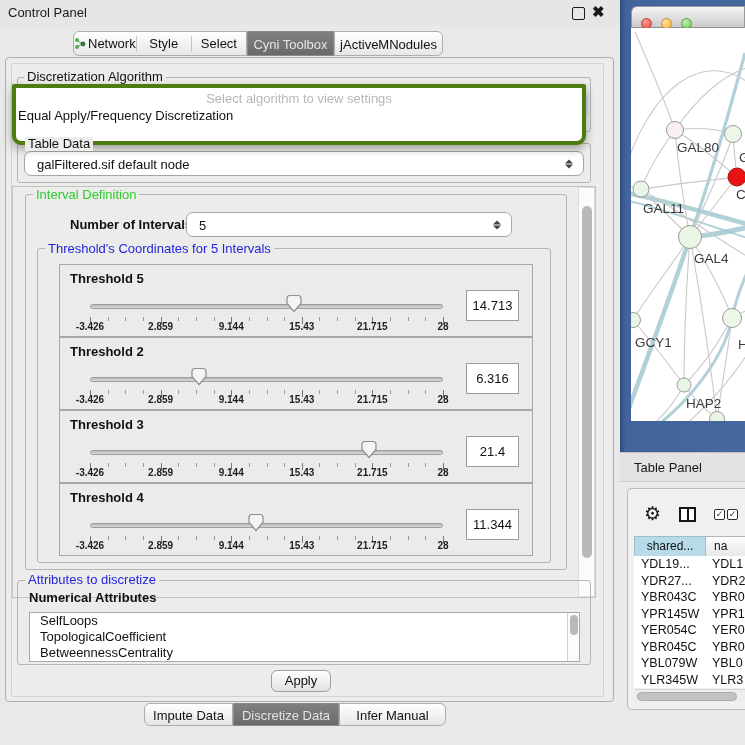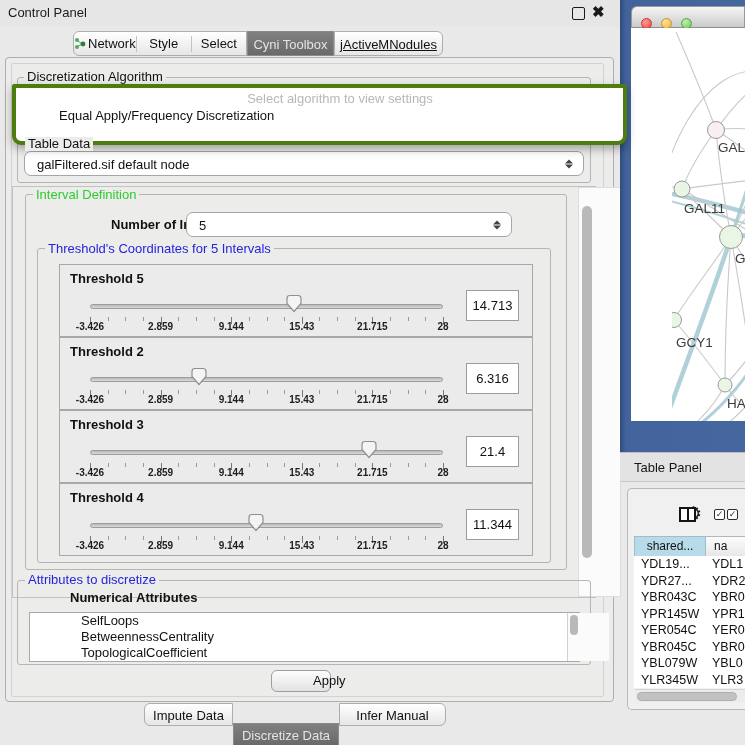--- a/index.html
+++ b/index.html
@@ -1,19 +1,19 @@
 <!DOCTYPE html>
 <html><head>
 <meta charset="utf-8">
 <style>
   html,body{margin:0;padding:0;}
   body{width:745px;height:745px;position:relative;overflow:hidden;
        background:#e9e9e9;font-family:"Liberation Sans",sans-serif;
        -webkit-font-smoothing:antialiased;color:#111;}
-  .abs{position:absolute;padding-left:41px;}
+  .abs{position:absolute;}
   
   .titlebar{left:0;top:0;width:620px;height:26px;background:#e6e6e6;}
   .titlebar .t{position:absolute;left:8px;top:5px;font-size:13px;color:#1a1a1a;}
   .float-btn{position:absolute;left:572px;top:7px;width:11px;height:11px;border:1.5px solid #1a1a1a;border-radius:2px;}
   .close-btn{position:absolute;left:592px;top:3px;font-size:15px;font-weight:bold;color:#1a1a1a;}
   .tab{position:absolute;top:31px;height:25px;line-height:25px;text-align:center;font-size:13px;
        border:1px solid #adadad;box-sizing:border-box;background:linear-gradient(#ffffff,#e6e6e6);color:#111;}
   .tab.sel{background:linear-gradient(#808080,#6a6a6a);color:#e4e4e4;border-color:#8a8a8a;}
   .seg{position:absolute;top:31px;left:73px;width:174px;height:25px;border:1px solid #adadad;box-sizing:border-box;
        border-radius:6px 0 0 6px;background:linear-gradient(#ffffff,#e6e6e6);display:flex;align-items:center;font-size:13px;justify-content:flex-end;}
@@ -85,21 +85,21 @@
         <circle cx="3" cy="10" r="2" fill="#4caf50"></circle>
         <circle cx="9" cy="7" r="2.4" fill="#2e7d32"></circle>
     </svg><span>Network</span>
   </span>
   <span class="sep"></span>
   <span class="it">Style</span>
   <span class="sep"></span>
   <span class="it">Select</span>
 </div>
 <div class="tab sel" style="left:247px;width:87px;">Cyni Toolbox</div>
-<div class="tab" style="left:334px;width:109px;border-radius:0 6px 6px 0;text-decoration:underline;">jActiveMNodules</div>
+<div class="tab" style="left:334px;width:109px;border-radius:0 6px 6px 0;">jActiveMNodules</div>
 
 <div class="abs mainpanel"></div>
 <div class="abs innerline"></div>
 
 <div class="abs group" style="left:17px;top:77px;width:574px;height:55px;"></div>
 <div class="glabel" style="left:24px;top:70px;">Discretization Algorithm</div>
 <div class="abs focusring" style="left:23px;top:92px;width:561px;height:28px;">
   <span class="spin">
       <i class="up"></i>
       <i class="dn"></i>
@@ -281,31 +281,31 @@
         </svg></div>
       <div class="valbox">11.344</div>
     </div>
   </div>
 
 <div class="abs group" style="left:17px;top:580px;width:574px;height:85px;"></div>
 <div class="glabel" style="left:25px;top:573px;color:#2424dd;">Attributes to discretize</div>
 <div class="abs" style="left:29px;top:590px;font-size:13px;font-weight:bold;">Numerical Attributes</div>
 <div class="abs listbox" style="left:29px;top:612px;width:551px;height:50px;" id="attr-list">
     <div class="li">SelfLoops</div>
+    <div class="li">TopologicalCoefficient</div>
     <div class="li">BetweennessCentrality</div>
-    <div class="li">TopologicalCoefficient</div>
   </div>
 <div class="abs scrollbar-v" style="left:567px;top:613px;width:12px;height:48px;border:none;border-left:1px solid #d0d0d0;">
   <div class="thumb" style="left:2px;top:2px;width:8px;height:20px;"></div>
 </div>
 
 <div class="abs btn" style="left:271px;top:670px;width:60px;height:22px;line-height:20px;">Apply</div>
 
 <div class="tab" style="left:144px;top:703px;width:89px;height:23px;line-height:23px;border-radius:6px 0 0 6px;">Impute Data</div>
-<div class="tab sel" style="left:233px;top:723px;width:106px;height:23px;line-height:23px;">Discretize Data</div>
+<div class="tab sel" style="left:233px;top:703px;width:106px;height:23px;line-height:23px;">Discretize Data</div>
 <div class="tab" style="left:339px;top:703px;width:107px;height:23px;line-height:23px;border-radius:0 6px 6px 0;">Infer Manual</div>
 
 <div class="abs blueframe"></div>
 <div class="abs macwin-title">
   <span class="light" style="left:9px;background:radial-gradient(circle at 35% 30%,#ff9a92,#ee4b40);border:1px solid #c03b32;"></span>
   <span class="light" style="left:29px;background:radial-gradient(circle at 35% 30%,#ffdf9e,#f6b53a);border:1px solid #c8922f;"></span>
   <span class="light" style="left:49px;background:radial-gradient(circle at 35% 30%,#c0eeb2,#6ec854);border:1px solid #5aa344;"></span>
 </div>
 <div class="abs canvas">
   <svg id="netsvg" width="114" height="393" viewBox="0 0 114 393">

